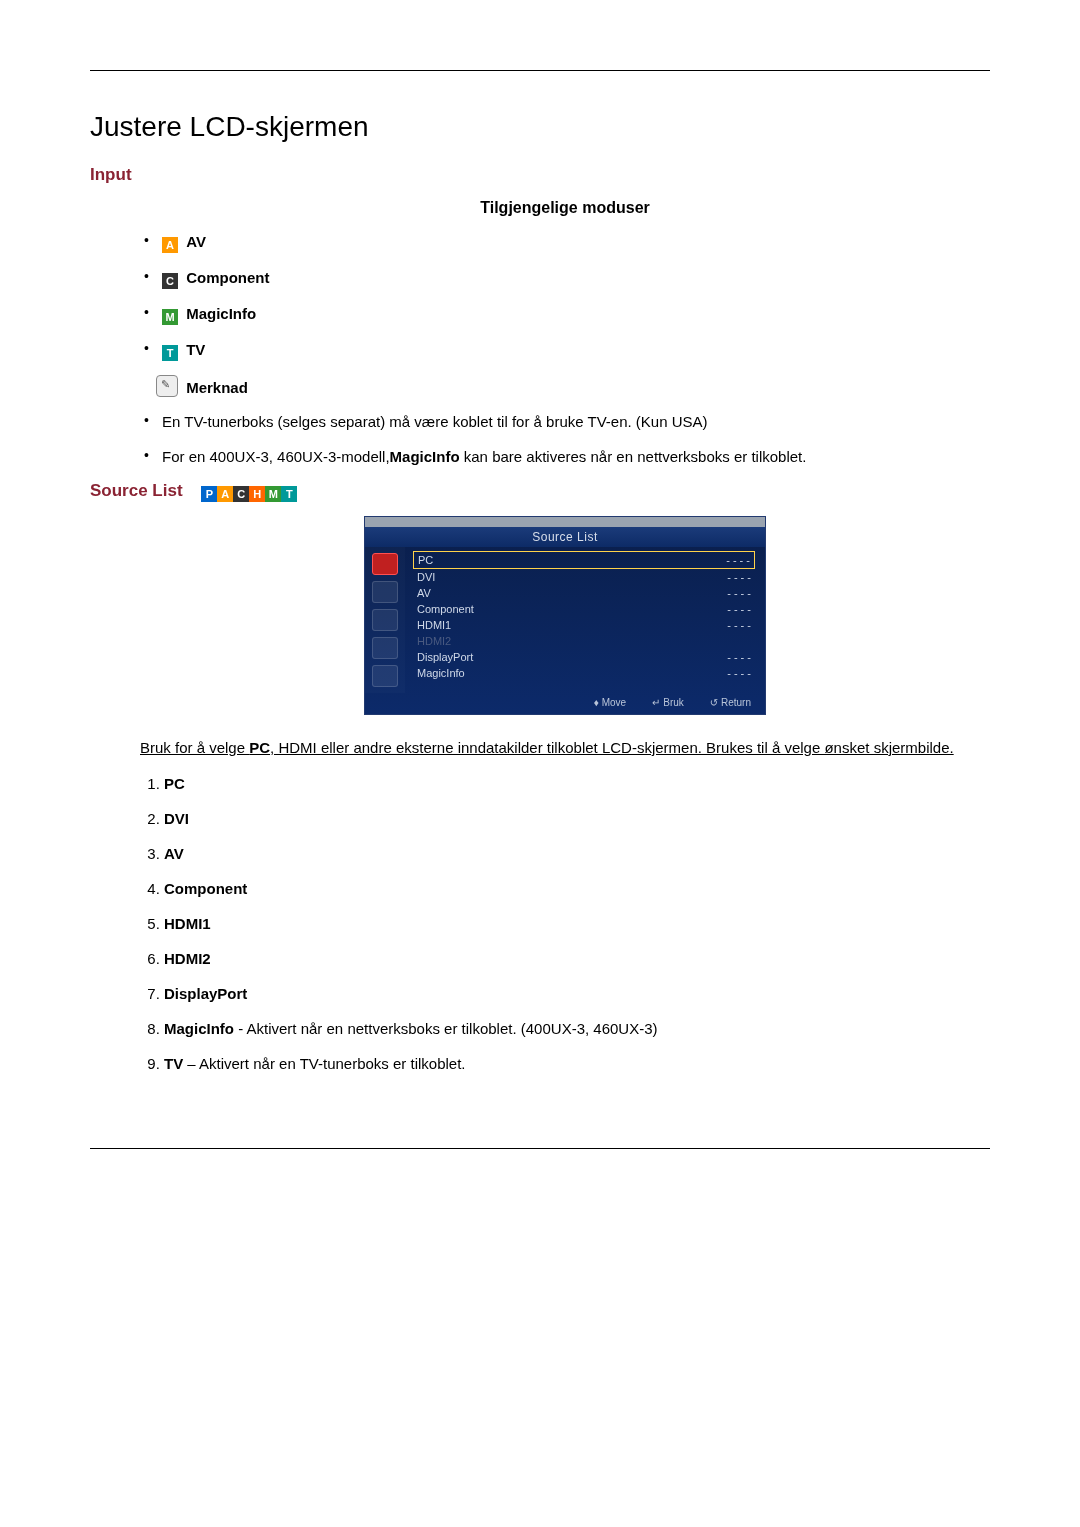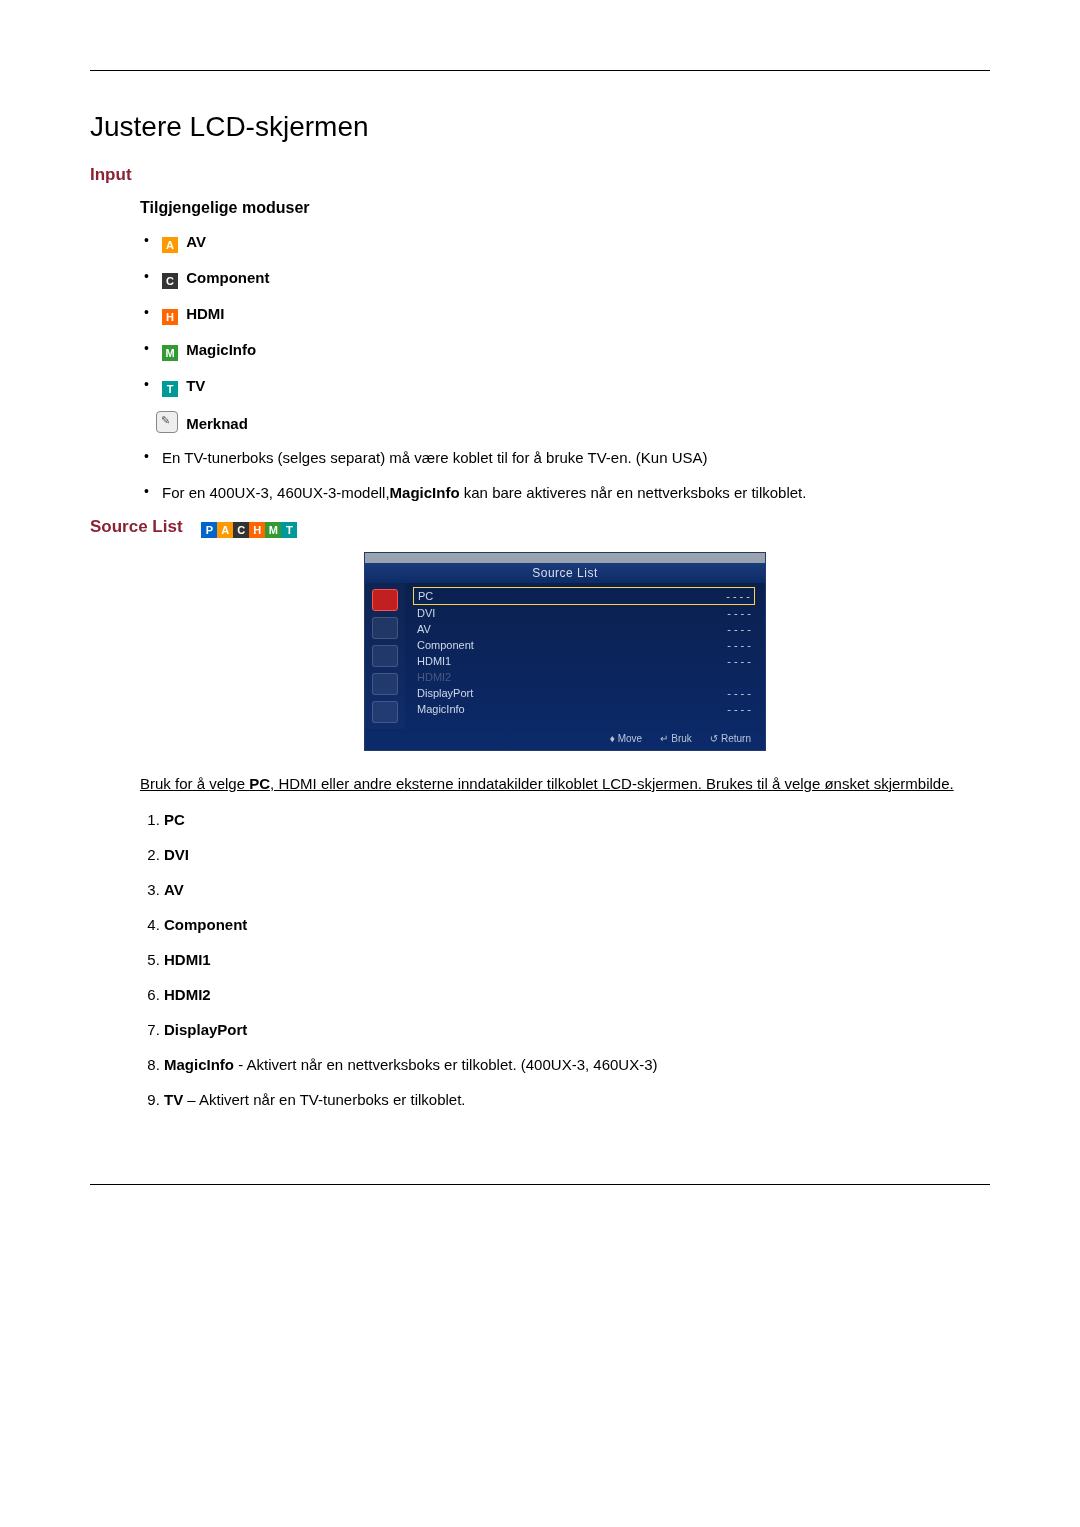--- a/index.html
+++ b/index.html
@@ -29,20 +29,21 @@
     color: #8a2333;
     font-size: 17px;
     font-weight: bold;
     margin: 8px 0 14px 0;
   }
   .indent1 { margin-left: 50px; }
   .sub-heading {
     font-weight: bold;
     font-size: 16px;
     margin: 10px 0 14px 0;
+    text-align: center;
   }
   .bullet-list { list-style: none; padding: 0; margin: 0 0 14px 0; }
   .bullet-list li {
     margin-bottom: 14px;
     position: relative;
     padding-left: 22px;
     line-height: 1.4;
   }
   .bullet-list li::before {
     content: "•";
@@ -140,21 +141,21 @@
     display: flex;
     justify-content: space-between;
     padding: 2px 4px;
     font-size: 11px;
   }
   .osd-row.selected { border: 1px solid #ffd24a; }
   .osd-row.disabled { color: #4a5a80; }
   .osd-footer {
     display: flex;
     justify-content: flex-end;
-    gap: 18px;
+    gap: 26px;
     padding: 4px 14px 6px 0;
     font-size: 10px;
     color: #b8c4d8;
   }
   .osd-footer span::before { margin-right: 4px; }
 
   p.body-text { line-height: 1.45; margin: 22px 0 14px 0; text-decoration: underline; }
   ol.source-ol { margin: 6px 0 0 0; padding-left: 24px; }
   ol.source-ol li { margin-bottom: 14px; line-height: 1.4; }
   .bold { font-weight: bold; }
@@ -175,24 +176,20 @@
     <div class="sub-heading">Tilgjengelige moduser</div>
 
     <ul class="bullet-list indent0">
       <li>
         <span class="mode-icon ic-a">A</span>
         <span class="bold">AV</span>
       </li>
       <li>
         <span class="mode-icon ic-c">C</span>
         <span class="bold">Component</span>
-      </li>
-      <li>
-        <span class="mode-icon ic-h">H</span>
-        <span class="bold">HDMI</span>
       </li>
       <li>
         <span class="mode-icon ic-m">M</span>
         <span class="bold">MagicInfo</span>
       </li>
       <li>
         <span class="mode-icon ic-t">T</span>
         <span class="bold">TV</span>
       </li>
     </ul>

